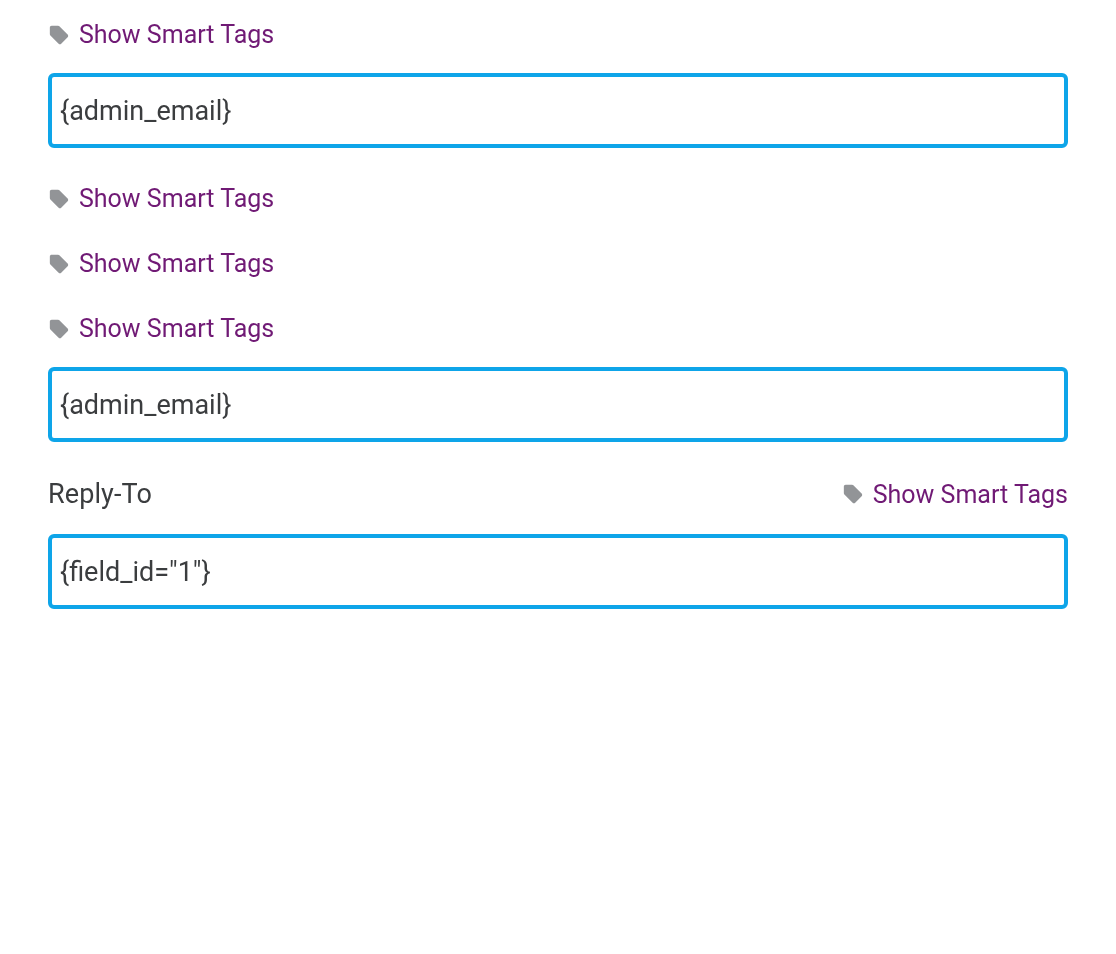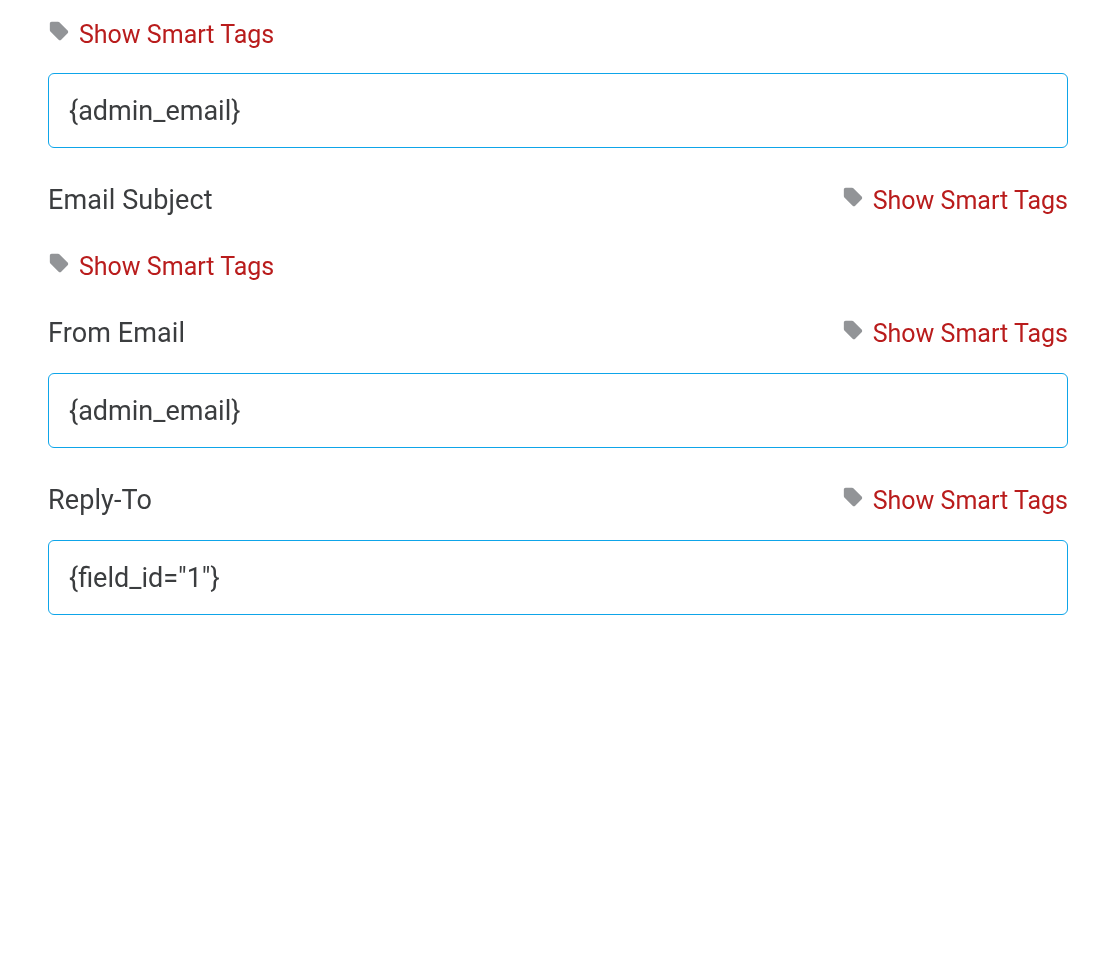--- a/index.html
+++ b/index.html
@@ -39,45 +39,45 @@
       display: inline-flex;
       align-items: center;
       justify-content: center;
     }
     .help-icon svg {
       width: 24px;
       height: 24px;
     }
     .smart-tags-link {
       display: flex;
-      align-items: flex-start;
+      align-items: center;
       gap: 9px;
-      color: #b91c1c;
+      color: #701a75;
       font-size: 25px;
       cursor: pointer;
       user-select: none;
     }
     .tag-icon {
       width: 22px;
       height: 22px;
       display: inline-flex;
       align-items: center;
       justify-content: center;
     }
     .tag-icon svg {
       width: 22px;
       height: 22px;
     }
     .text-input {
       width: 100%;
       height: 75px;
-      padding: 0 20px;
+      padding: 0 8px;
       font-size: 27px;
       color: #3b3d3f;
-      border: 1px solid #0ea5e9;
+      border: 4px solid #0ea5e9;
       border-radius: 6px;
       background: #ffffff;
       outline: none;
       font-family: inherit;
     }
   </style>
 </head>
 <body>
 
 <div class="field-group">
@@ -89,23 +89,20 @@
           </svg>
       </span>
       <span>Show Smart Tags</span>
     </div>
   </div>
   <input type="text" class="text-input" value="{admin_email}" style="">
 </div>
 
 <div class="field-group">
   <div class="field-header">
-    <div class="field-label-wrap">
-      <span class="field-label">Email Subject</span>
-    </div>
     <div class="smart-tags-link">
       <span class="tag-icon">
         <svg viewBox="0 0 24 24" fill="#929497">
             <path d="M6.5 10c-.83 0-1.5.67-1.5 1.5S5.67 13 6.5 13 8 12.33 8 11.5 7.33 10 6.5 10zm0-5C5.67 5 5 5.67 5 6.5S5.67 8 6.5 8 8 7.33 8 6.5 7.33 5 6.5 5zM21.41 11.58l-9-9C12.05 2.22 11.55 2 11 2H4c-1.1 0-2 .9-2 2v7c0 .55.22 1.05.59 1.42l9 9c.36.36.86.58 1.41.58s1.05-.22 1.41-.59l7-7c.37-.36.59-.86.59-1.41s-.23-1.06-.59-1.42z"></path>
           </svg>
       </span>
       <span>Show Smart Tags</span>
     </div>
   </div>
 </div>
@@ -118,23 +115,20 @@
             <path d="M6.5 10c-.83 0-1.5.67-1.5 1.5S5.67 13 6.5 13 8 12.33 8 11.5 7.33 10 6.5 10zm0-5C5.67 5 5 5.67 5 6.5S5.67 8 6.5 8 8 7.33 8 6.5 7.33 5 6.5 5zM21.41 11.58l-9-9C12.05 2.22 11.55 2 11 2H4c-1.1 0-2 .9-2 2v7c0 .55.22 1.05.59 1.42l9 9c.36.36.86.58 1.41.58s1.05-.22 1.41-.59l7-7c.37-.36.59-.86.59-1.41s-.23-1.06-.59-1.42z"></path>
           </svg>
       </span>
       <span>Show Smart Tags</span>
     </div>
   </div>
 </div>
 
 <div class="field-group">
   <div class="field-header">
-    <div class="field-label-wrap">
-      <span class="field-label">From Email</span>
-    </div>
     <div class="smart-tags-link">
       <span class="tag-icon">
         <svg viewBox="0 0 24 24" fill="#929497">
             <path d="M6.5 10c-.83 0-1.5.67-1.5 1.5S5.67 13 6.5 13 8 12.33 8 11.5 7.33 10 6.5 10zm0-5C5.67 5 5 5.67 5 6.5S5.67 8 6.5 8 8 7.33 8 6.5 7.33 5 6.5 5zM21.41 11.58l-9-9C12.05 2.22 11.55 2 11 2H4c-1.1 0-2 .9-2 2v7c0 .55.22 1.05.59 1.42l9 9c.36.36.86.58 1.41.58s1.05-.22 1.41-.59l7-7c.37-.36.59-.86.59-1.41s-.23-1.06-.59-1.42z"></path>
           </svg>
       </span>
       <span>Show Smart Tags</span>
     </div>
   </div>
   <input type="text" class="text-input" value="{admin_email}" style="">

